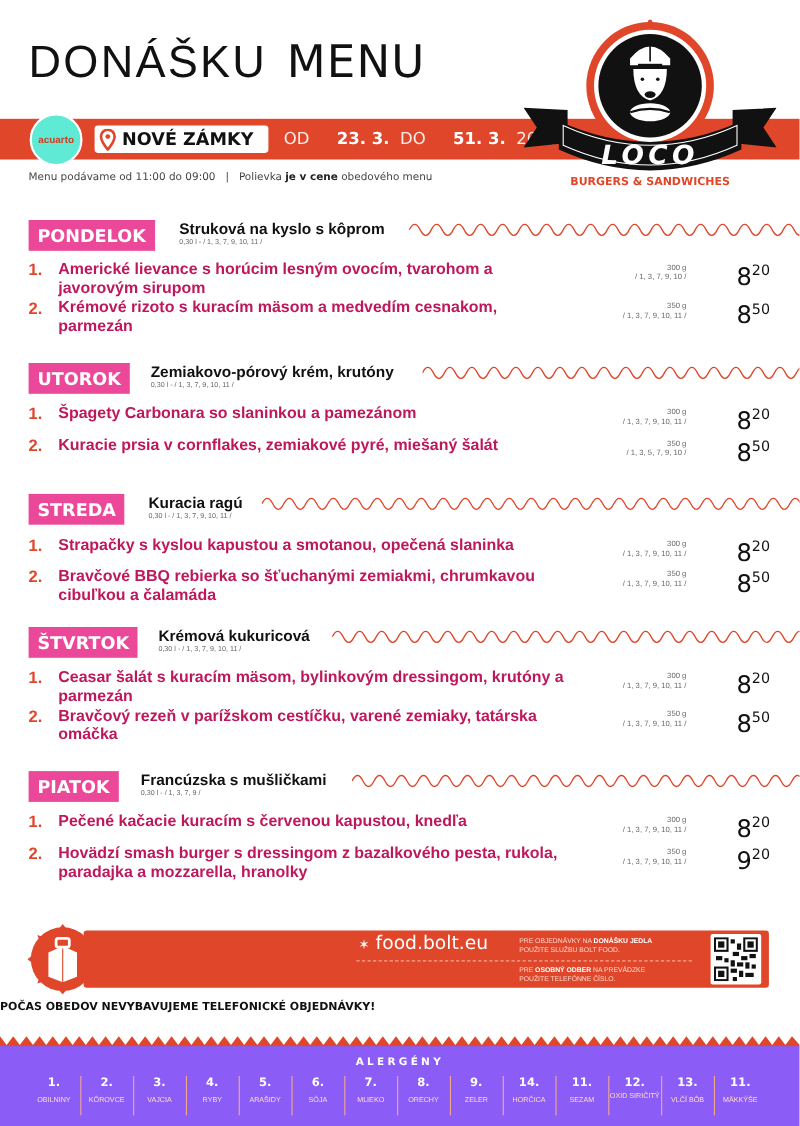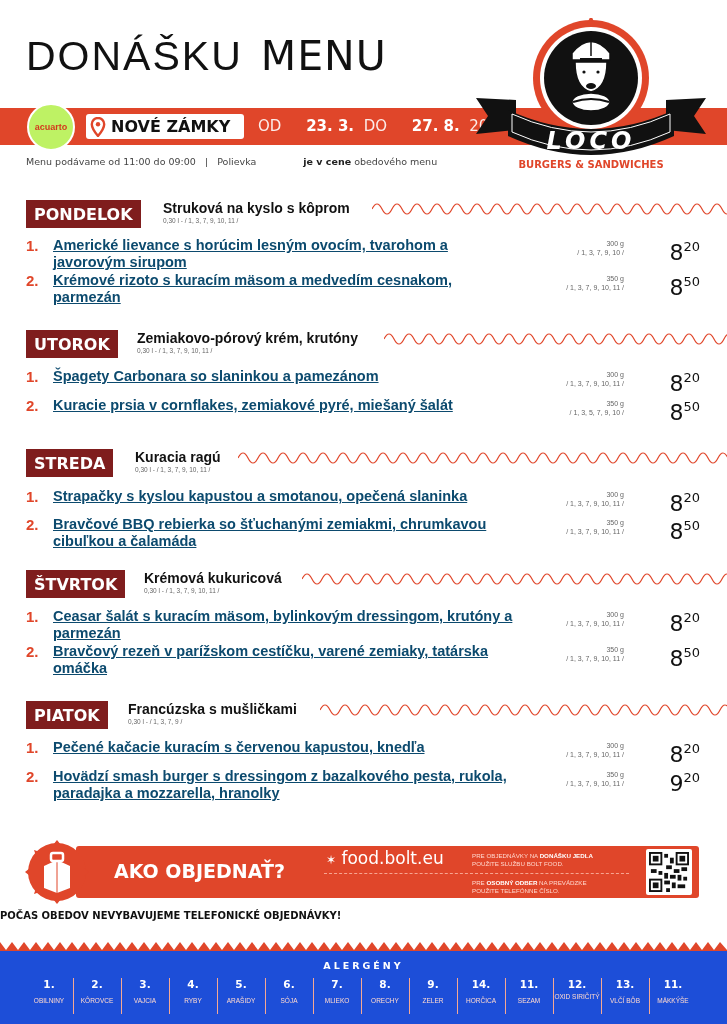--- a/index.html
+++ b/index.html
@@ -4,60 +4,60 @@
 <style>
   * { box-sizing: border-box; margin: 0; padding: 0; }
   html, body { width: 727px; height: 1024px; background: #ffffff; overflow: hidden; }
   body { position: relative; font-family: "Liberation Sans", sans-serif; color: #111; }
 
   .title { position: absolute; left: 26px; top: 32px; font-family: "DejaVu Sans", sans-serif; font-size: 41px; letter-spacing: 1px; color: #111; white-space: nowrap; }
   .title .light { font-weight: 300; font-family: "Liberation Sans", sans-serif; letter-spacing: 2px; }
   .title .bold { font-weight: normal; margin-left: 18px; }
 
   .band { position: absolute; left: 0; top: 108px; width: 727px; height: 37px; background: #e0462a; }
-  .logo-circle { position: absolute; left: 27px; top: 103px; width: 48px; height: 48px; border-radius: 50%; background: #bef264; border: 2px solid #fff; display: flex; align-items: center; justify-content: center; font-size: 9px; font-weight: bold; color: #d33a1e; }
+  .logo-circle { position: absolute; left: 27px; top: 103px; width: 48px; height: 48px; border-radius: 50%; background: #5eead4; border: 2px solid #fff; display: flex; align-items: center; justify-content: center; font-size: 9px; font-weight: bold; color: #d33a1e; }
   .location-box { position: absolute; left: 86px; top: 114px; height: 25px; width: 158px; background: #fff; border-radius: 3px; display: flex; align-items: center; padding-left: 4px; }
   .location-box .pin { width: 16px; height: 20px; }
   .location-box span { font-family: "DejaVu Sans", sans-serif; font-weight: bold; font-size: 16px; margin-left: 5px; color: #111; }
   .dates { position: absolute; left: 258px; top: 117px; color: #fff; font-family: "DejaVu Sans", sans-serif; font-size: 15px; white-space: nowrap; }
   .dates .l { font-weight: 400; opacity: 0.9; }
   .dates b { font-weight: bold; margin-left: 20px; }
 
   .subline { position: absolute; left: 26px; top: 156px; font-size: 9.5px; color: #444; font-family: "DejaVu Sans", sans-serif; white-space: nowrap; }
-  .subline b { color: #222; margin-left: 44px; }
+  .subline b { color: #222; }
 
   .brand { position: absolute; left: 476px; top: 18px; width: 230px; height: 155px; }
 
   .day { position: absolute; left: 0; width: 727px; }
-  .day-badge { position: absolute; left: 26px; top: 0; height: 28px; background: #7f1d1d; color: #fff; font-weight: bold; font-size: 16px; font-family: "DejaVu Sans", sans-serif; display: flex; align-items: center; padding: 0 8px; }
+  .day-badge { position: absolute; left: 26px; top: 0; height: 28px; background: #ec4899; color: #fff; font-weight: bold; font-size: 16px; font-family: "DejaVu Sans", sans-serif; display: flex; align-items: center; padding: 0 8px; }
   .soup { position: absolute; top: 0; font-weight: bold; font-size: 14px; white-space: nowrap; font-family: "Liberation Sans", sans-serif; }
   .soup-allerg { position: absolute; top: 17px; font-size: 6.5px; color: #666; white-space: nowrap; }
   .wave { position: absolute; top: 2px; height: 14px; right: 0; }
   .item { position: absolute; left: 26px; width: 680px; }
   .item .num { position: absolute; left: 0; top: 0; color: #e0462a; font-weight: bold; font-size: 15px; }
-  .item .name { position: absolute; left: 27px; top: 0; width: 460px; font-weight: bold; font-size: 14.5px; line-height: 17px; color: #0c4a6e; text-decoration: underline; }
+  .item .name { position: absolute; left: 27px; top: 0; width: 460px; font-weight: bold; font-size: 14.5px; line-height: 17px; color: #be185d; }
   .item .weight { position: absolute; right: 82px; top: 2px; font-size: 7px; color: #666; text-align: right; line-height: 9px; white-space: nowrap; }
   .item .price { position: absolute; right: 6px; top: 2px; font-family: "DejaVu Sans", sans-serif; font-size: 22px; font-weight: 500; color: #111; white-space: nowrap; }
   .item .price sup { font-size: 13px; vertical-align: 9px; }
 
   .order { position: absolute; left: 22px; top: 840px; width: 680px; height: 64px; }
   .order-bar { position: absolute; left: 54px; top: 6px; width: 623px; height: 52px; background: #e0462a; border-radius: 3px; }
   .order-badge { position: absolute; left: 0; top: 0; width: 70px; height: 64px; }
   .order-title { position: absolute; left: 92px; top: 20px; color: #fff; font-family: "DejaVu Sans", sans-serif; font-weight: bold; font-size: 19px; white-space: nowrap; }
   .order-web { position: absolute; left: 304px; top: 8px; color: #fff; font-family: "DejaVu Sans", sans-serif; font-size: 17px; white-space: nowrap; }
   .order-phone { position: absolute; left: 304px; top: 35px; color: #fff; font-family: "DejaVu Sans", sans-serif; font-weight: bold; font-size: 17px; white-space: nowrap; }
   .order-note { position: absolute; left: 450px; color: #ffd6cc; font-size: 6.2px; line-height: 8px; white-space: nowrap; }
   .order-note b { color: #fff; }
   .order-dash { position: absolute; left: 302px; top: 33px; width: 305px; border-top: 1px dashed #f7a591; }
   .qr { position: absolute; left: 624px; top: 9px; width: 46px; height: 46px; background: #fff; border-radius: 2px; padding: 3px; }
   .nophone { position: absolute; left: 0; width: 727px; top: 910px; font-family: "DejaVu Sans", sans-serif; font-weight: bold; font-size: 10px; color: #111; }
 
   .allergens { position: absolute; left: 0; top: 938px; width: 727px; height: 86px; }
   .allergens .zig { position: absolute; left: 0; top: 0; width: 727px; height: 14px; }
-  .allergens .body { position: absolute; left: 0; top: 13px; width: 727px; height: 73px; background: #1d4ed8; }
+  .allergens .body { position: absolute; left: 0; top: 13px; width: 727px; height: 73px; background: #8b5cf6; }
   .allergens .head { position: absolute; left: 0; width: 727px; top: 9px; text-align: center; color: #fff; font-weight: bold; font-size: 9.5px; letter-spacing: 3px; font-family: "DejaVu Sans", sans-serif; }
   .alg-row { position: absolute; left: 25px; top: 25px; display: flex; }
   .alg { width: 48px; height: 40px; text-align: center; color: #fff; position: relative; }
   .alg + .alg::before { content: ""; position: absolute; left: 0; top: 2px; height: 36px; border-left: 1px solid #f4a893; }
   .alg .n { font-weight: bold; font-size: 10.5px; font-family: "DejaVu Sans", sans-serif; display: block; margin-top: 2px; }
   .alg .t { font-size: 6.5px; color: #ffd9cf; display: block; margin-top: 7px; line-height: 8px; }
 </style>
 </head>
 <body>
 
@@ -73,21 +73,21 @@
   <svg class="pin" viewBox="0 0 16 20">
       <path d="M8 1C4.4 1 1.8 3.7 1.8 7.2 1.8 11.6 8 19 8 19s6.2-7.4 6.2-11.8C14.2 3.7 11.6 1 8 1z" fill="none" stroke="#e0462a" stroke-width="2.4"></path>
       <circle cx="8" cy="7.2" r="2.2" fill="#e0462a"></circle>
     </svg>
   <span>NOVÉ ZÁMKY</span>
 </div>
 <div class="dates">
   <span class="l">OD</span>
   <b>23. 3.</b>&nbsp;
   <span class="l">DO</span>
-  <b>27. 8.</b>&nbsp;
+  <b>51. 3.</b>&nbsp;
   <span class="l">2026</span>
 </div>
 <div class="subline">
   <span>Menu podávame od 11:00 do 09:00</span>
   &nbsp;&nbsp;<span>|</span>&nbsp;&nbsp;
   <span>Polievka</span>
   <b>je v cene</b>
   <span>obedového menu</span>
 </div>
 
@@ -239,21 +239,20 @@
         <polygon points="67,32 62,28 62,36"></polygon>
       <polygon points="12,10 18,12 14,16"></polygon>
         <polygon points="58,10 52,12 56,16"></polygon>
       <polygon points="12,54 18,52 14,48"></polygon>
         <polygon points="58,54 52,52 56,48"></polygon>
     </g>
     <path d="M22 26 L35 20 L48 26 L48 48 L35 53 L22 48 Z" fill="#fff"></path>
     <path d="M35 20 L35 53" stroke="#e0462a" stroke-width="1"></path>
     <rect x="29" y="13" width="12" height="8" rx="2" fill="none" stroke="#fff" stroke-width="2.5"></rect>
   </svg>
-  <div class="order-title">AKO OBJEDNAŤ?</div>
   <div class="order-web"><span style="font-size:12px;">✶</span> <span>food.bolt.eu</span></div>
   <div class="order-note" style="top:12px;"><span>PRE OBJEDNÁVKY NA</span> <b>DONÁŠKU JEDLA</b><br><span>POUŽITE SLUŽBU BOLT FOOD.</span></div>
   <div class="order-dash"></div>
   <div class="order-note" style="top:39px;"><span>PRE</span> <b>OSOBNÝ ODBER</b> <span>NA PREVÁDZKE</span><br><span>POUŽITE TELEFÓNNE ČÍSLO.</span></div>
   <div class="qr">
     <svg viewBox="0 0 21 21" width="40" height="40">
       <rect width="21" height="21" fill="#fff"></rect>
       <g fill="#111">
         <rect x="0" y="0" width="7" height="7"></rect>
           <rect x="14" y="0" width="7" height="7"></rect>

